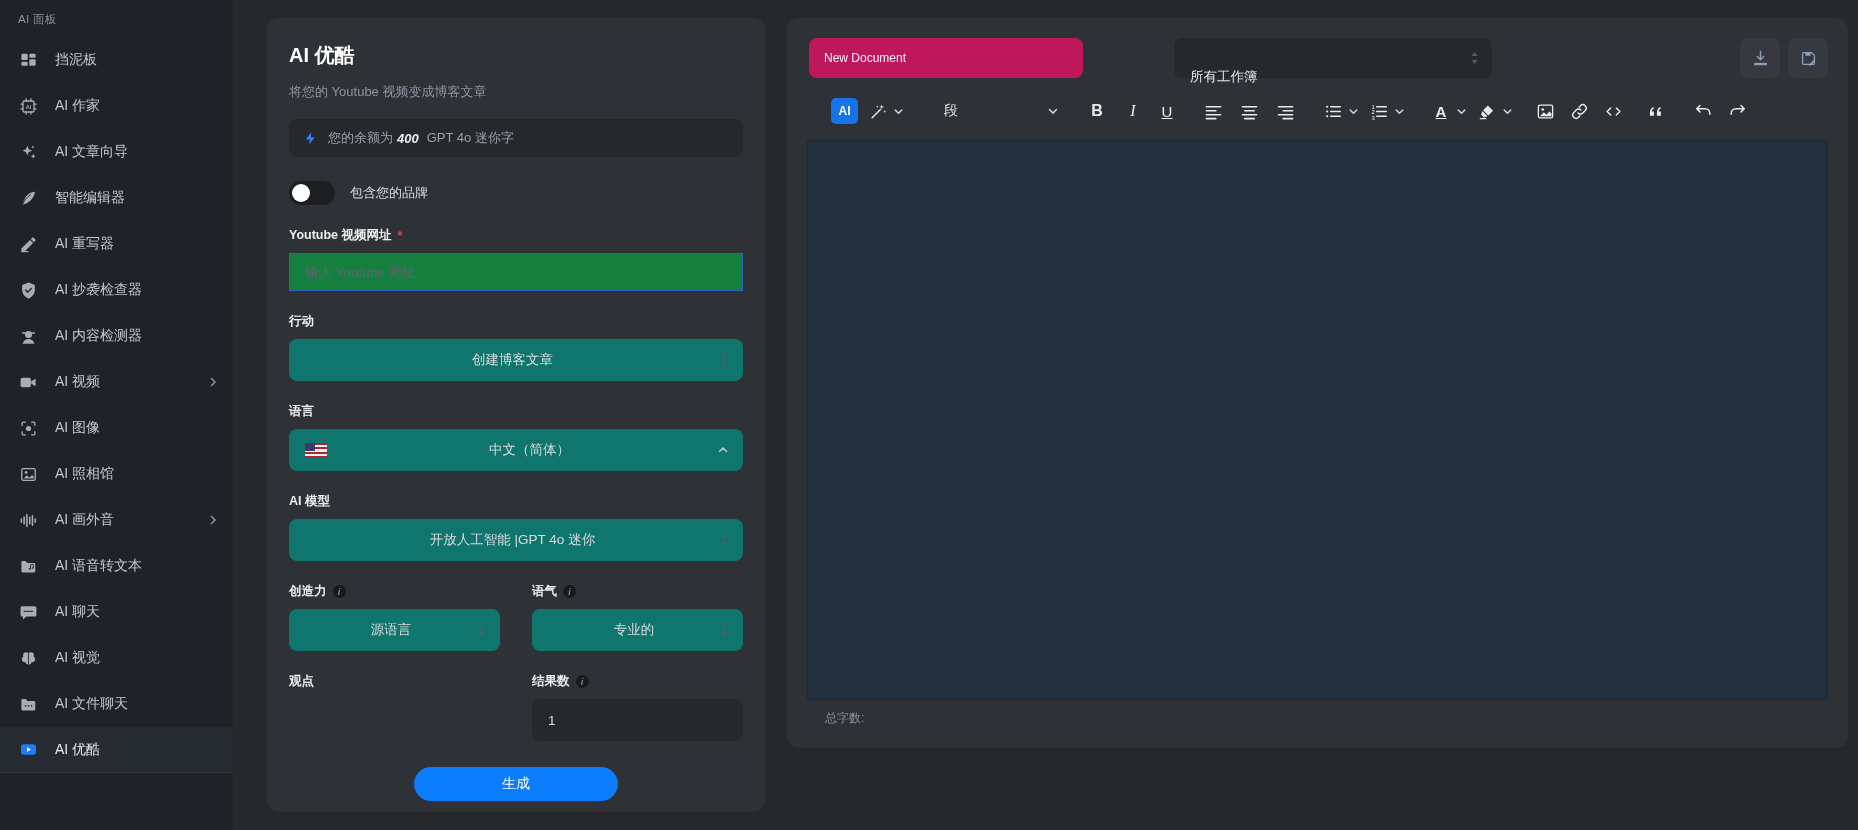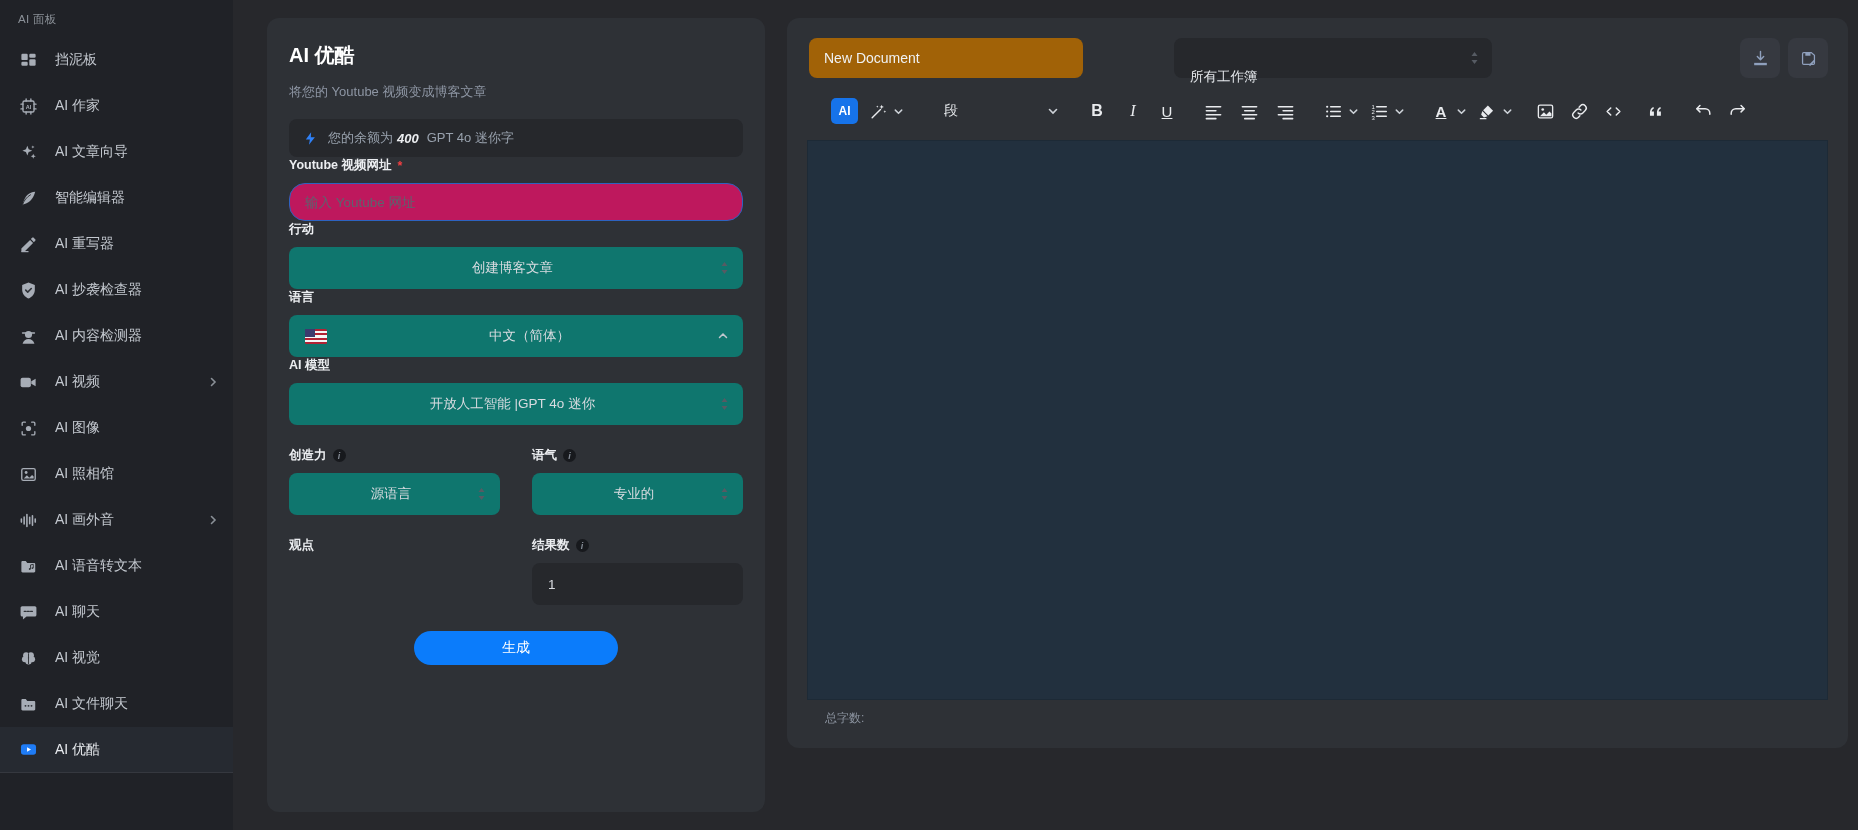--- a/index.html
+++ b/index.html
@@ -34,27 +34,27 @@
   .balance { margin-top:18px; height:38px; background:#26282c; border-radius:8px;
     display:flex; align-items:center; padding:0 14px; font-size:13px; color:#98a1ad; }
   .balance svg { width:15px; height:15px; margin-right:10px; }
   .balance b { color:#edeff2; margin:0 4px;font-style:italic; }
   .balance span.suffix { margin-left:4px; }
   .toggle-row { margin-top:24px; display:flex; align-items:center; }
   .toggle { width:46px; height:24px; border-radius:12px; background:#1c1e22; position:relative; flex:0 0 46px; }
   .toggle .knob { position:absolute; left:3px; top:3px; width:18px; height:18px; border-radius:50%; background:#fff; }
   .toggle-label { font-size:13px; color:#d9dce1; margin-left:15px; }
 
-  .f-group { }
+  .f-group { margin-top:22px; }
   .f-label { font-size:12.5px; font-weight:bold; color:#eceef1; display:flex; align-items:center; gap:6px; }
   .req { color:#f23f42; }
   .info-dot { width:13px; height:13px; border-radius:50%; background:#17191d; color:#858c96;
     font-size:9px; font-weight:bold; display:inline-flex; align-items:center; justify-content:center; font-style:italic; }
-  .url-input { margin-top:9px; width:100%; height:38px; background:#be185d; border:1.5px solid #2d63c0;
-    border-radius:16px; color:#dfe2e6; font-size:13.5px; padding:0 15px; outline:none; }
+  .url-input { margin-top:9px; width:100%; height:38px; background:#15803d; border:1.5px solid #2d63c0;
+    border-radius:0; color:#dfe2e6; font-size:13.5px; padding:0 15px; outline:none; }
   .url-input::placeholder { color:#5d646e; }
 
   .select { margin-top:9px; height:42px; background:#0f766e; border-radius:8px; display:flex;
     align-items:center; padding:0 14px 0 16px; font-size:13.5px; color:#d8dbe0;text-align:center; }
   .select .grow { flex:1; }
   .updown { color:#565b63; display:flex; }
   .chev { color:#c2c7ce; display:flex; }
   .flag { width:22px; height:15px; margin-right:15px; border-radius:1.5px; flex:0 0 22px;
     background:repeating-linear-gradient(#b22234 0 2.1px,#f5f6f7 2.1px 4.3px); position:relative; }
   .flag::after { content:''; position:absolute; left:0; top:0; width:10px; height:8px; background:#3c3b6e; }
@@ -62,22 +62,22 @@
   .two-col { display:grid; grid-template-columns:1fr 1fr; column-gap:32px; margin-top:22px; }
   .num-input { margin-top:9px; width:100%; height:42px; background:#26282c; border:none; border-radius:8px;
     color:#d8dbe0; font-size:13.5px; padding:0 16px; outline:none; }
 
   .gen-wrap { margin-top:26px; display:flex; justify-content:center; }
   .gen-btn { width:204px; height:34px; border:none; border-radius:17px; background:#0b7cfb;
     color:#fff; font-size:14px; font-family:inherit; }
 
   
   .ed-head { display:flex; align-items:center; }
-  .doc-input { width:274px; height:40px; background:#a16207; border:none; border-radius:8px;
-    color:#f0f2f4; font-size:14px; padding:0 15px; outline:none; margin-left:2px; }
+  .doc-input { width:274px; height:40px; background:#be185d; border:none; border-radius:8px;
+    color:#f0f2f4; font-size:12px; padding:0 15px; outline:none; margin-left:2px; }
   .wb-select { margin-left:91px; width:318px; height:40px; background:#26282c; border-radius:8px;
     display:flex; align-items:center; padding:0 13px 0 16px; font-size:13.5px; color:#e3e6ea; }
   .wb-select .grow { flex:1;margin-top:38px; }
   .icon-btn { width:40px; height:40px; border-radius:8px; background:#363940; display:flex;
     align-items:center; justify-content:center; color:#8fa0bd; }
   .icon-btn + .icon-btn { margin-left:8px; }
   .icon-btn svg { width:19px; height:19px; }
   .head-btns { margin-left:auto; display:flex; }
 
   .toolbar { margin-top:16px; height:34px; display:flex; align-items:center; color:#e9ebee; padding-left:24px; }
@@ -280,20 +280,26 @@
 
   <div class="balance" data-interactable="false">
     <svg viewBox="0 0 24 24" data-interactable="false">
         <path d="M13 2 4.5 13.5H11L9.5 22 19 10h-6.5z" fill="#2f81f7"></path>
       </svg>
     <span data-interactable="false">您的余额为</span>
     <b data-interactable="false">400</b>
     <span class="suffix" data-interactable="false">GPT 4o 迷你字</span>
   </div>
 
+  <div class="toggle-row">
+    <div class="toggle" data-interactable="true">
+        <div class="knob" data-interactable="false"></div>
+      </div>
+    <div class="toggle-label" data-interactable="false">包含您的品牌</div>
+  </div>
 
   <div class="f-group">
     <div class="f-label" data-interactable="false">
       <span data-interactable="false">Youtube 视频网址</span>
       <span class="req" data-interactable="false">*</span>
     </div>
     <input class="url-input" data-interactable="true" placeholder="输入 Youtube 网址" style="">
   </div>
 
   <div class="f-group">

